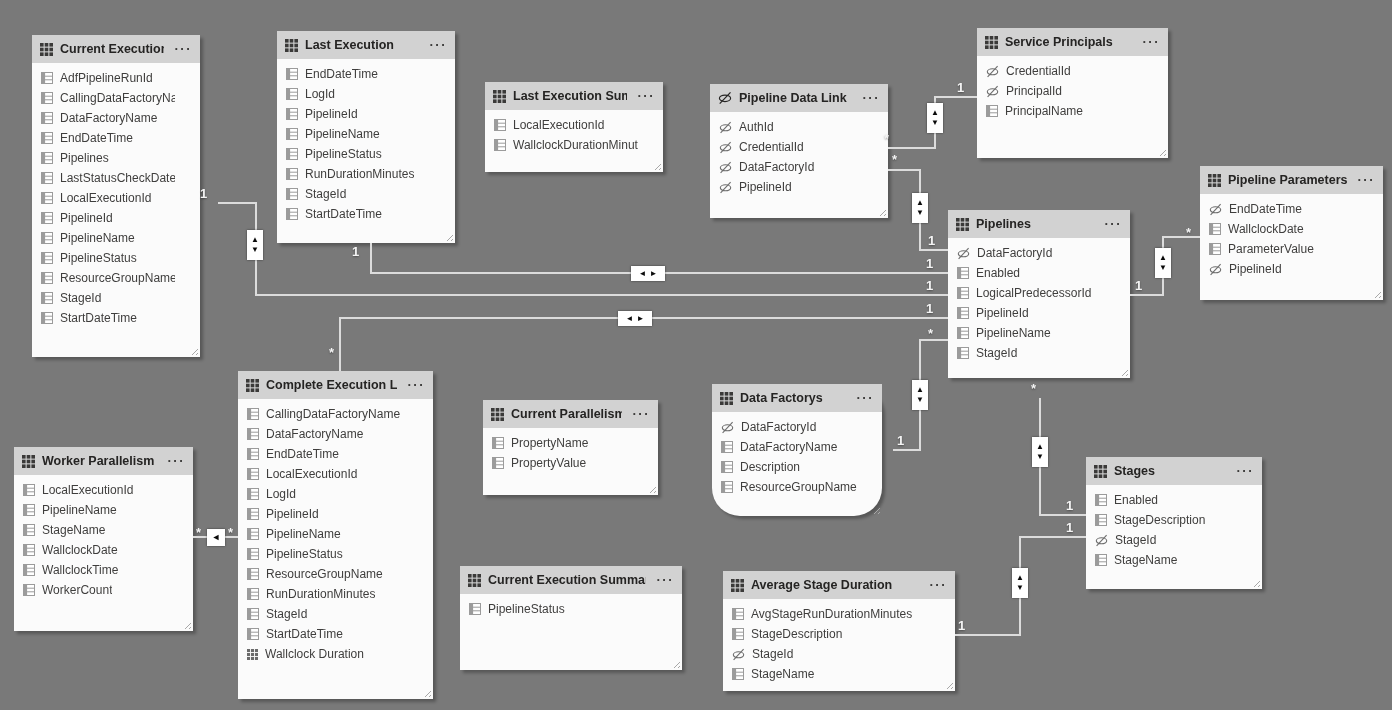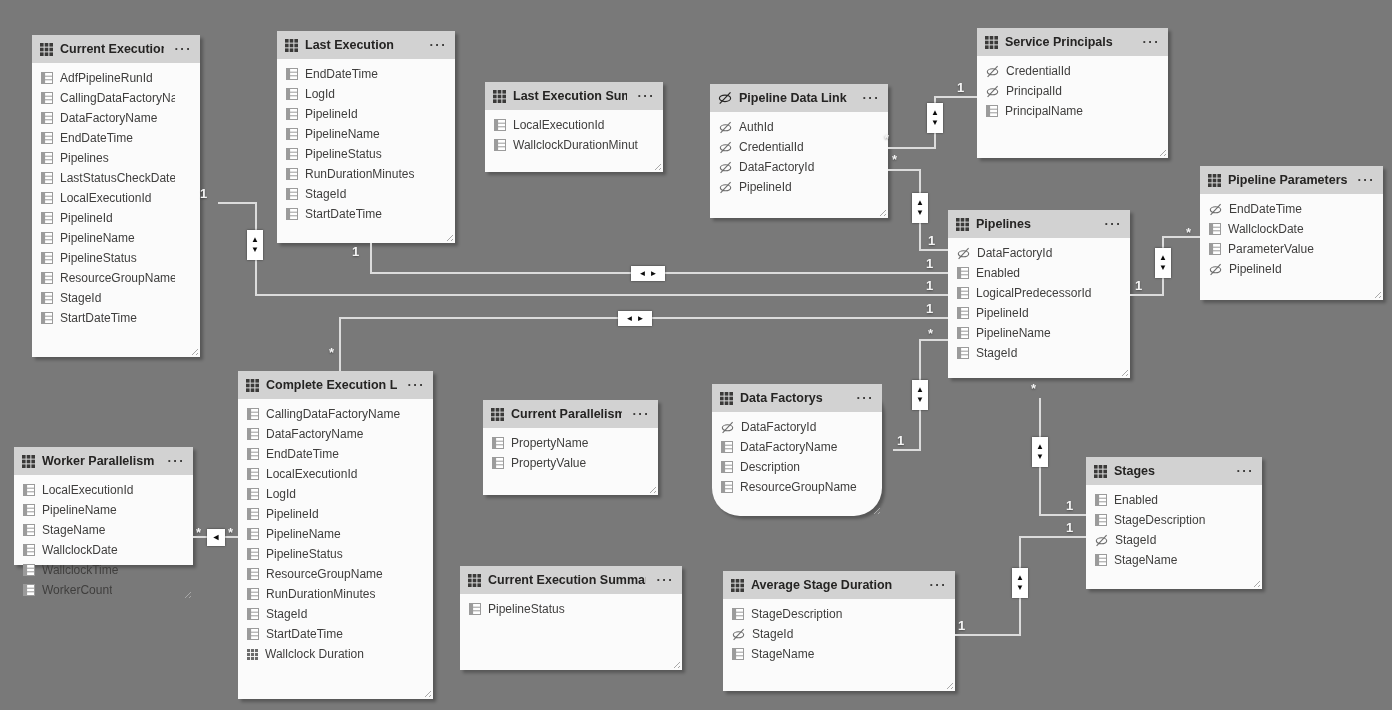--- a/index.html
+++ b/index.html
@@ -875,21 +875,21 @@
                 <rect x="4.7" y="9.4" width="3.6" height="3.6"></rect>
                 <rect x="9.4" y="9.4" width="3.6" height="3.6"></rect>
               </g>
             </svg>
           </span>
           <span class="fname">Wallclock Duration</span>
         </div>
         <span class="resize-handle"></span>
       </div>
     </div>
-    <div class="card" style="left: 14px; top: 447px; width: 179px; height: 118px;">
+    <div class="card" style="left: 14px; top: 447px; width: 179px; height: 184px;">
       <div class="card-header">
         <span class="hicon">
           <svg width="13" height="13" viewBox="0 0 13 13">
             <g fill="#3b3a39">
               <rect x="0" y="0" width="3.6" height="3.6"></rect>
               <rect x="4.7" y="0" width="3.6" height="3.6"></rect>
               <rect x="9.4" y="0" width="3.6" height="3.6"></rect>
               <rect x="0" y="4.7" width="3.6" height="3.6"></rect>
               <rect x="4.7" y="4.7" width="3.6" height="3.6"></rect>
               <rect x="9.4" y="4.7" width="3.6" height="3.6"></rect>
@@ -1076,20 +1076,31 @@
       <div class="card-body">
         <div class="field">
           <span class="ficon">
             <svg width="12" height="12" viewBox="0 0 12 12">
               <rect x="0.5" y="0.5" width="11" height="11" fill="#ffffff" stroke="#9b9b9b"></rect>
               <rect x="0.5" y="0.5" width="3.6" height="11" fill="#9b9b9b"></rect>
               <line x1="4" y1="4.2" x2="11.5" y2="4.2" stroke="#9b9b9b"></line>
               <line x1="4" y1="7.8" x2="11.5" y2="7.8" stroke="#9b9b9b"></line>
             </svg>
           </span>
+          <span class="fname">AvgStageRunDurationMinutes</span>
+        </div>
+        <div class="field">
+          <span class="ficon">
+            <svg width="12" height="12" viewBox="0 0 12 12">
+              <rect x="0.5" y="0.5" width="11" height="11" fill="#ffffff" stroke="#9b9b9b"></rect>
+              <rect x="0.5" y="0.5" width="3.6" height="11" fill="#9b9b9b"></rect>
+              <line x1="4" y1="4.2" x2="11.5" y2="4.2" stroke="#9b9b9b"></line>
+              <line x1="4" y1="7.8" x2="11.5" y2="7.8" stroke="#9b9b9b"></line>
+            </svg>
+          </span>
           <span class="fname">StageDescription</span>
         </div>
         <div class="field">
           <span class="ficon">
             <svg width="13" height="13" viewBox="0 0 13 13">
               <ellipse cx="6.5" cy="6.8" rx="5.2" ry="3" fill="none" stroke="#6d6d6d" stroke-width="1.1"></ellipse>
               <line x1="11.6" y1="1.2" x2="1.6" y2="11.8" stroke="#6d6d6d" stroke-width="1.1"></line>
             </svg>
           </span>
           <span class="fname">StageId</span>

